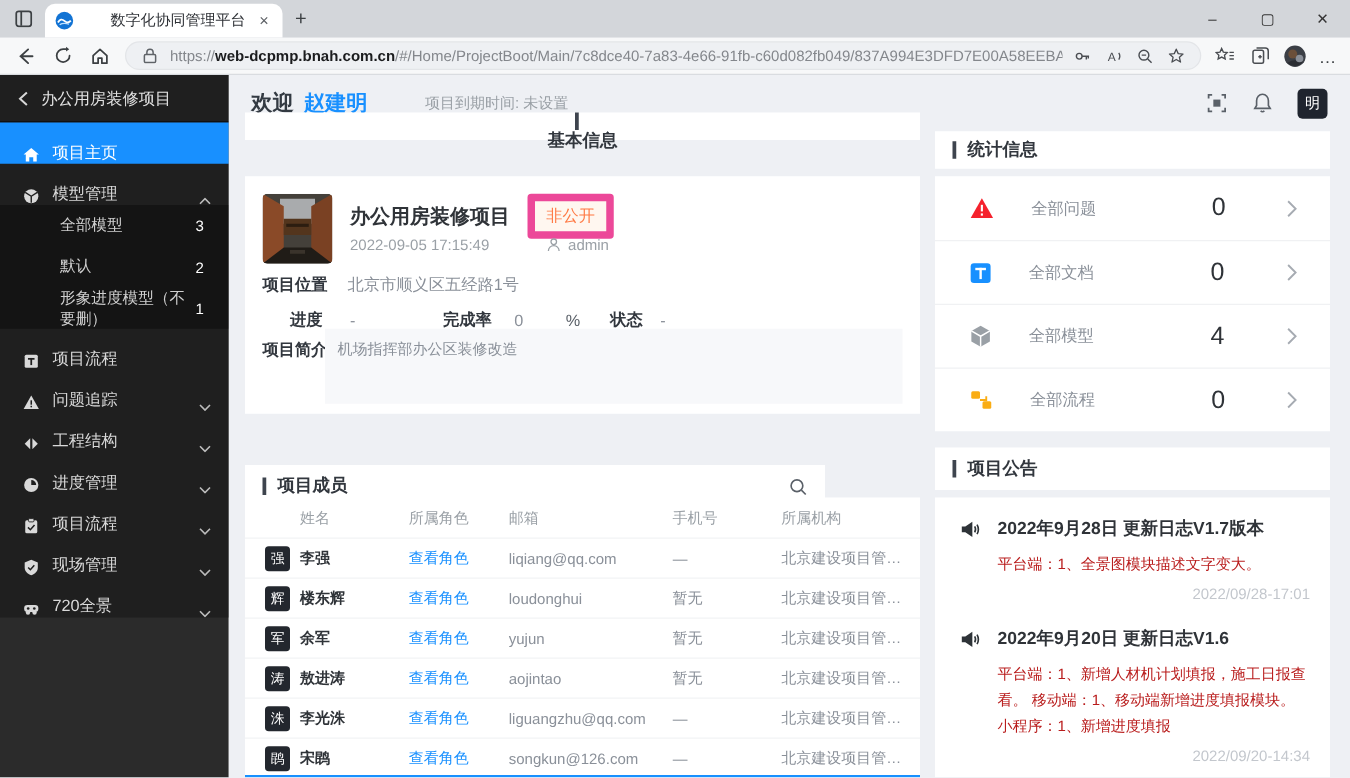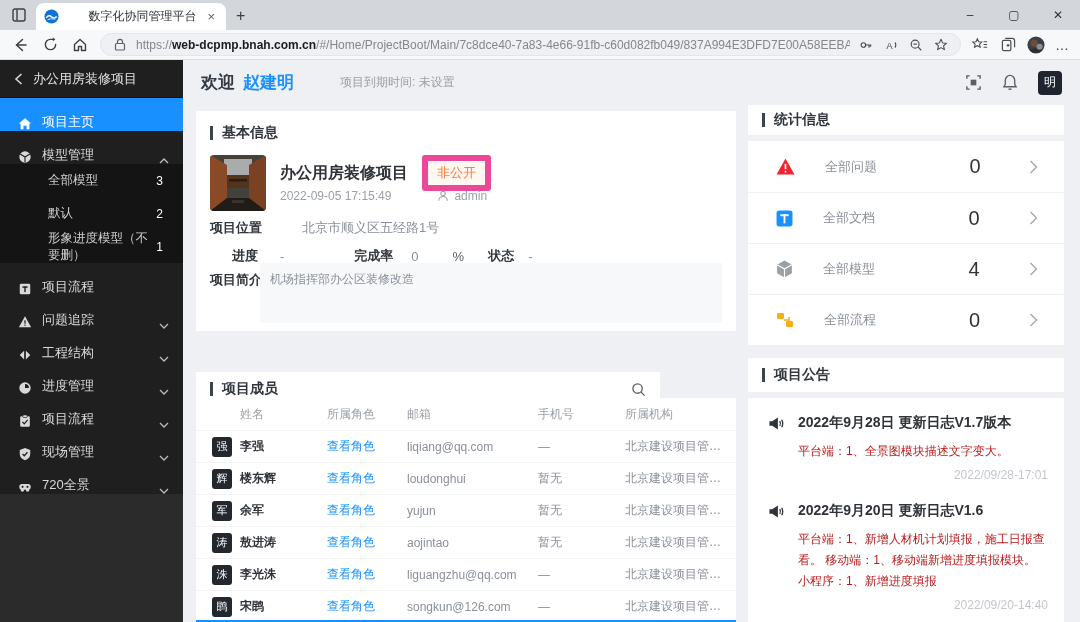--- a/index.html
+++ b/index.html
@@ -45,39 +45,39 @@
   .username { font-size:17px; font-weight:700; color:#1890ff; margin-left:8px; }
   .deadline { margin-left:46px; font-size:12px; color:#9aa0a6; }
   .hdr-icons { margin-left:auto; display:flex; align-items:center; gap:20px; }
   .hdr-avatar { width:24px; height:24px; background:#1f242e; color:#fff; border-radius:4px; font-size:12px; display:flex; align-items:center; justify-content:center; }
 
   .card-h { position:absolute; background:#fff; display:flex; align-items:center; padding:0 14px; }
   .card-h .bar { width:3px; height:14px; background:#3e444e; margin-right:9px; flex:none; }
   .card-h .t { font-size:14px; font-weight:700; color:#32373e; }
   .card-b { position:absolute; background:#fff; }
 
-  #bi-h { left:13px; top:51px; width:540px; height:44px; }
+  #bi-h { left:13px; top:30px; width:540px; height:22px;flex-direction:column; }
   #bi-b { left:13px; top:81px; width:540px; height:190px; }
   #st-h { left:565px; top:45px; width:316px; height:30px; }
   #st-b { left:565px; top:81px; width:316px; height:204px; }
   #me-h { left:13px; top:312px; width:464px; height:34px; }
   #me-b { left:13px; top:338px; width:540px; height:224px; overflow:hidden; }
   #an-h { left:565px; top:298px; width:316px; height:34px; }
   #an-b { left:565px; top:338px; width:316px; height:224px; overflow:hidden; }
 
   
   .thumb { position:absolute; left:14px; top:14px; width:56px; height:56px; border-radius:4px; overflow:hidden; }
   .bi-title-row { position:absolute; left:84px; top:14px; display:flex; align-items:center; gap:14px; }
   .bi-name { font-size:16px; font-weight:700; color:#2f3338; }
   .badge { font-size:13px; color:#ff7a45; background:#fff7f0; border:6px solid #ec4899; border-radius:3px; padding:3px 9px;text-align:right; }
   .bi-meta { position:absolute; left:84px; top:48px; display:flex; align-items:center; gap:46px; font-size:12px; color:#9aa0a6; }
   .bi-creator { display:flex; align-items:center; gap:5px; }
   .bi-loc { position:absolute; left:14px; top:78px; font-size:13px; display:flex; gap:16px; }
   .lbl { font-weight:700; color:#32373e; }
-  .val { color:#8a9099;margin-left:24px; }
+  .val { color:#8a9099; }
   .bi-prog { position:absolute; left:36px; top:106px; font-size:13px; display:flex; align-items:center; }
   .bi-sum-label { position:absolute; left:14px; top:130px; font-size:13px; font-weight:700; color:#32373e; }
   .bi-sum-box { position:absolute; left:64px; top:122px; width:462px; height:60px; background:#f7f8fa; font-size:12px; color:#8a9099; padding:8px 10px; }
 
   
   .st-row { height:51px; display:flex; align-items:center; padding:0 26px 0 28px; cursor:pointer; }
   .st-row + .st-row { border-top:1px solid #f0f1f3; }
   .st-label { margin-left:30px; width:96px; font-size:13px; color:#8a9099; }
   .st-value { flex:1; text-align:center; font-size:20px; color:#2f3338; }
   .st-chev { color:#a6abb2; }
@@ -603,19 +603,19 @@
             <span>
               <svg width="16" height="15" viewBox="0 0 16 16">
                   <polygon points="10,1.5 4,5.5 1,5.5 1,10.5 4,10.5 10,14.5" fill="#2e3338"></polygon>
                   <path d="M12 5.5 Q13.5 8 12 10.5" fill="none" stroke="#2e3338" stroke-width="1.4"></path>
                   <path d="M14 4 Q16.3 8 14 12" fill="none" stroke="#2e3338" stroke-width="1.4"></path>
                 </svg>
             </span>
             <span class="ann-title">2022年9月20日 更新日志V1.6</span>
           </div>
           <div class="ann-body">平台端：1、新增人材机计划填报，施工日报查看。 移动端：1、移动端新增进度填报模块。 小程序：1、新增进度填报</div>
-          <div class="ann-time">2022/09/20-14:40</div>
+          <div class="ann-time">2022/09/20-14:34</div>
         </div>
       </div>
     </div>
 
   </div>
 </div>
 
 </body></html>

